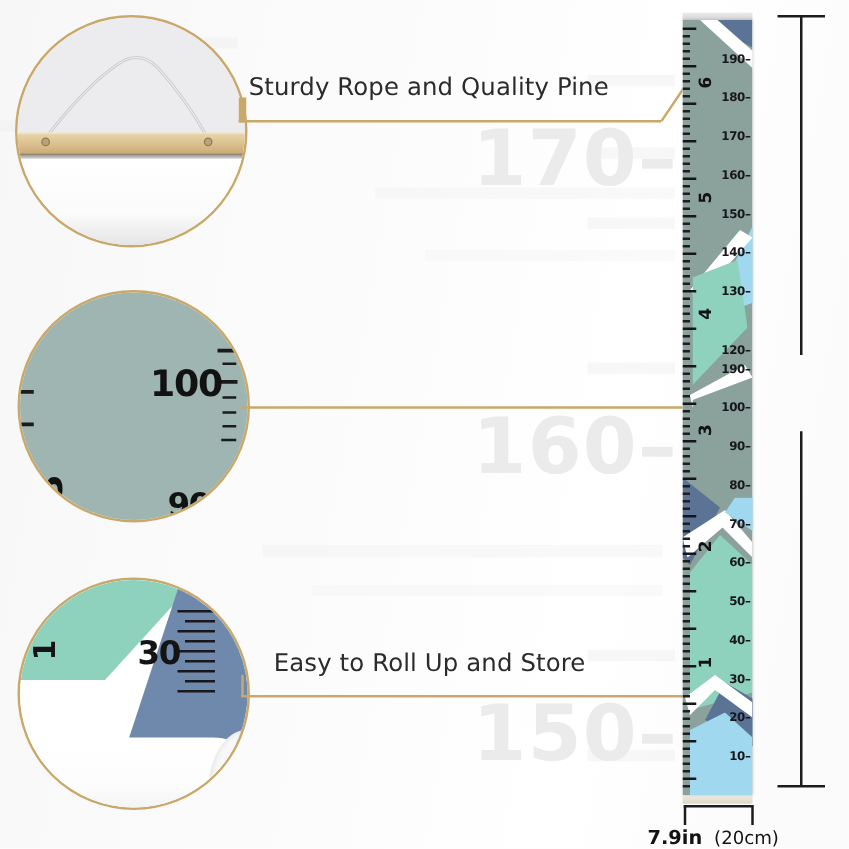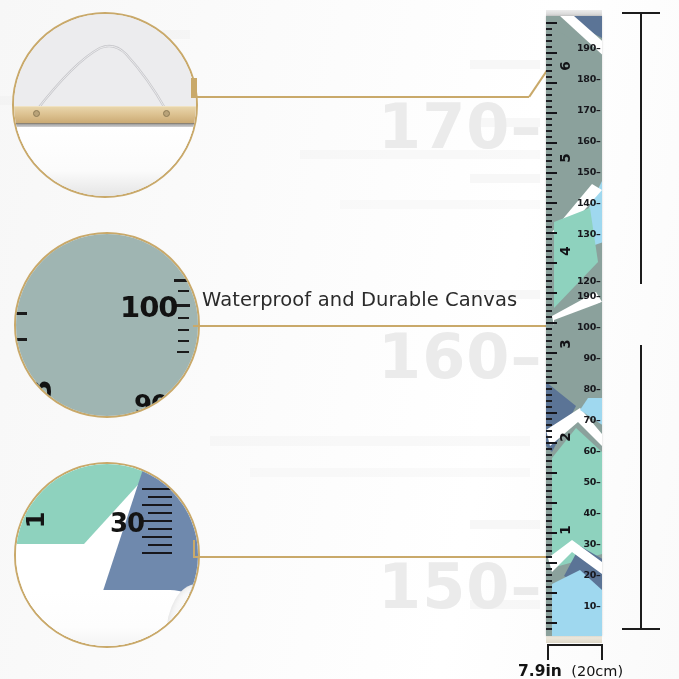--- a/index.html
+++ b/index.html
@@ -274,21 +274,22 @@
 
   <div class="leader" style="left:191px;top:96px;width:338px;"></div>
   <div class="leader-d" style="left:529px;top:96px;width:96px;transform:rotate(-56deg);"></div>
   <div class="leader" style="left:191px;top:96px;width:6px;height:20px;top:78px;"></div>
 
   <div class="leader" style="left:193px;top:325px;width:356px;"></div>
 
   <div class="leader" style="left:193px;top:556px;width:356px;"></div>
   <div class="leader" style="left:193px;top:540px;width:1.6px;height:17px;"></div>
 
-  <div class="annot" style="left:202px;top:288px;">Waterproof and Durable Canvas</div>
+  <div class="annot" style="left:199px;top:58px;">Sturdy Rope and Quality Pine</div>
+  <div class="annot" style="left:219px;top:519px;">Easy to Roll Up and Store</div>
 
   <div class="rail-top"></div>
   <div class="rail-bot"></div>
 
   <div id="ruler">
 
     <div class="rshape" style="left:0;top:0;width:56px;height:620px;background:#8ba19c;"></div>
 
     <div class="rshape" style="left:0;top:0;width:56px;height:34px;background:#5b7496;
                 clip-path:polygon(14px 0,56px 0,56px 22px,14px 0);"></div>

